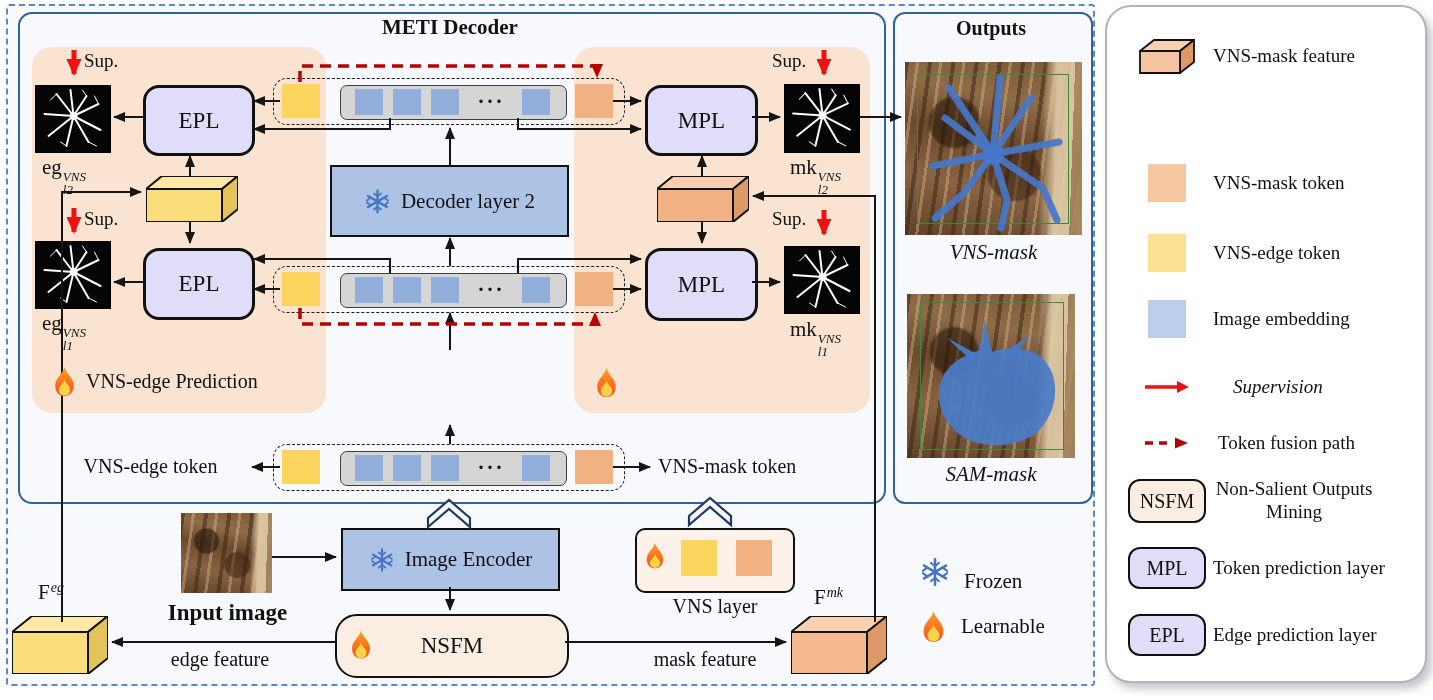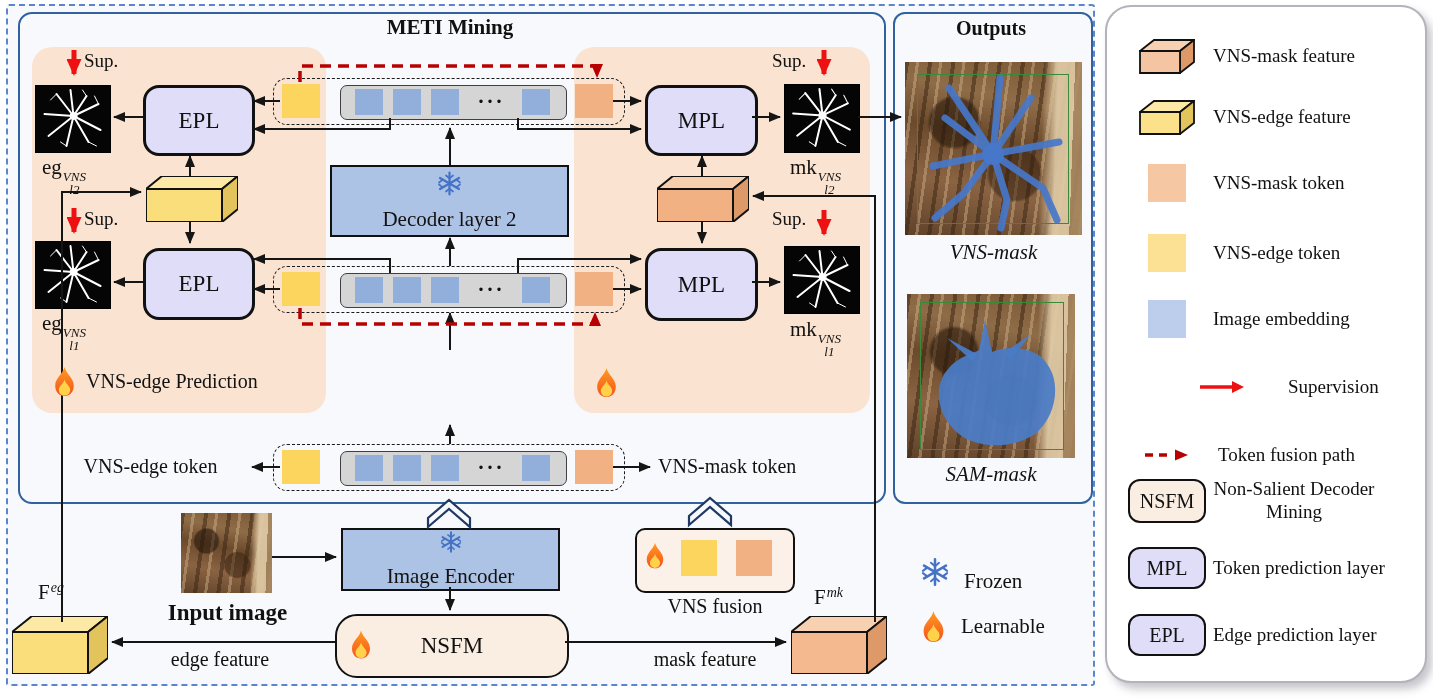--- a/index.html
+++ b/index.html
@@ -6,21 +6,21 @@
   #canvas{position:relative;width:1433px;height:700px;background:#fff;overflow:hidden;
           font-family:"Liberation Serif",serif;color:#111;}
   .abs{position:absolute;}
   
   .outer-dashed{left:6px;top:4px;width:1085px;height:678px;border:2px dashed #5a86cf;border-radius:3px;background:#f8f9fc;}
   .main-box{border:2px solid #31619f;border-radius:14px;}
   
   .peach{background:#fbe3d1;border-radius:20px;}
   
   .pl-block{background:#dfddf8;border:3px solid #111;border-radius:16px;display:flex;align-items:center;justify-content:center;font-size:23px;}
-  .dec-block{background:#adc3e5;border:2px solid #111;display:flex;align-items:center;justify-content:center;gap:10px;font-size:21px;flex-direction:column;}
+  .dec-block{background:#adc3e5;border:2px solid #111;display:flex;align-items:center;justify-content:center;gap:10px;font-size:21px;}
   .nsfm-block{background:#faede2;border:2.5px solid #111;border-radius:22px;display:flex;align-items:center;justify-content:center;font-size:23px;}
   .vnstok-box{background:#fcf1e8;border:2.5px solid #111;border-radius:10px;}
   
   .tok-cont{border:1.7px dashed #1a1a1a;border-radius:14px;}
   .tok-gray{background:#d5d5d5;border:1.5px solid #3f3f3f;border-radius:7px;}
   .tok-y{background:#fcd55f;}
   .tok-o{background:#f2b183;}
   .tok-b{background:#92aedb;}
   .dots{font-size:21px;font-weight:bold;letter-spacing:2px;display:flex;align-items:center;justify-content:center;}
   
@@ -30,21 +30,21 @@
     radial-gradient(circle at 62% 65%, rgba(48,28,12,.5) 0 16%, rgba(0,0,0,0) 18%),
     linear-gradient(92deg, rgba(0,0,0,0) 0 76%, rgba(226,205,168,.9) 84% 93%, rgba(171,140,100,.85) 93% 100%),
     repeating-linear-gradient(98deg, rgba(55,35,18,.5) 0 4px, rgba(0,0,0,0) 4px 11px, rgba(208,178,138,.45) 11px 14px, rgba(0,0,0,0) 14px 23px),
     linear-gradient(12deg,#5f422a,#8a6342 30%,#6b4a2c 55%,#8f6c48 75%,#7a5634 100%);}
   .grect{border:1.5px solid #3a8a3a;}
   
   .ttl{font-weight:bold;font-size:21px;text-align:center;}
   .lab{font-size:20px;}
   .lab-row{display:flex;align-items:center;gap:9px;}
   .ital{font-style:italic;font-size:21px;text-align:center;}
-  .math{font-size:21px;white-space:nowrap;text-align:center;}
+  .math{font-size:21px;white-space:nowrap;}
   .mss{display:inline-flex;flex-direction:column;font-style:italic;font-size:13px;line-height:1.02;vertical-align:-7px;margin-left:1px;}
   .fsup{font-style:italic;font-size:14px;vertical-align:7px;margin-left:1px;}
   
   .legend-panel{left:1105px;top:5px;width:318px;height:674px;background:#fff;border:2px solid #b3b3bb;border-radius:26px;box-shadow:5px 6px 8px rgba(110,110,125,.4);}
   .lg-row{position:absolute;display:flex;align-items:center;}
   .lg-ic{width:92px;display:flex;justify-content:center;align-items:center;}
   .lg-lab{font-size:19px;}
   .sq{width:38px;height:38px;}
   .sq-y{background:#fce093;} .sq-o{background:#f5c7a2;} .sq-b{background:#bcceec;}
   .mini{width:74px;border:2.5px solid #111;border-radius:12px;display:flex;align-items:center;justify-content:center;font-size:20px;}
@@ -267,21 +267,21 @@
     <g stroke="#b80000" stroke-width="3.5" fill="none" stroke-dasharray="11 7">
       <path d="M300,82 L300,66 L597,66 L597,76" marker-end="url(#af)"></path>
       <path d="M300,308 L300,324 L595,324 L595,314" marker-end="url(#af)"></path>
     </g>
     <g stroke="#1f3864" stroke-width="2.2" fill="#f8f9fc">
       <path d="M428,527 L449,509 L470,527 L470,518 L449,500 L428,518 Z"></path>
       <path d="M689,525 L710,507 L731,525 L731,516 L710,498 L689,516 Z"></path>
     </g>
   </svg>
 
-  <div class="abs ttl" style="left:18px;top:15px;width:864px;">METI Mining</div>
+  <div class="abs ttl" style="left:18px;top:15px;width:864px;">METI Decoder</div>
   <div class="abs ttl" style="left:893px;top:17px;width:196px;font-size:20px;">Outputs</div>
 
   <div class="abs lab" style="left:84px;top:50px;font-size:19px;">Sup.</div>
   <div class="abs lab" style="left:84px;top:208px;font-size:19px;">Sup.</div>
   <div class="abs lab" style="left:772px;top:50px;font-size:19px;">Sup.</div>
   <div class="abs lab" style="left:772px;top:208px;font-size:19px;">Sup.</div>
 
   <div class="abs math" style="left:42px;top:155px;"><span>eg</span><span class="mss">
         <span>VNS</span>
         <span>l2</span>
@@ -308,21 +308,21 @@
   <div class="abs lab-row" style="left:594px;top:367px;">
     <svg width="25" height="31" viewBox="0 0 24 30">
         <use href="#flame"></use>
       </svg>
   </div>
 
   <div class="abs lab" style="left:58px;top:455px;width:185px;text-align:center;">VNS-edge token</div>
   <div class="abs lab" style="left:658px;top:455px;width:180px;">VNS-mask token</div>
 
   <div class="abs lab" style="left:150px;top:600px;width:155px;text-align:center;font-weight:bold;font-size:23px;">Input image</div>
-  <div class="abs lab" style="left:640px;top:595px;width:150px;text-align:center;">VNS fusion</div>
+  <div class="abs lab" style="left:640px;top:595px;width:150px;text-align:center;">VNS layer</div>
   <div class="abs lab" style="left:150px;top:648px;width:140px;text-align:center;">edge feature</div>
   <div class="abs lab" style="left:635px;top:648px;width:140px;text-align:center;">mask feature</div>
 
   <div class="abs math" style="left:38px;top:580px;"><span>F</span><span class="fsup">eg</span></div>
   <div class="abs math" style="left:814px;top:585px;"><span>F</span><span class="fsup">mk</span></div>
 
   <div class="abs lab-row" style="left:920px;top:549px;gap:14px;">
     <svg width="30" height="30" viewBox="-13 -13 26 26">
         <use href="#snow"></use>
       </svg>
@@ -343,71 +343,61 @@
   <div class="lg-row" style="left:1121px;top:38px;height:36px;">
     <span class="lg-ic">
       <svg width="56" height="35">
           <polygon points="1,12 15,1 55,1 41,12" fill="#f8d0b2" stroke="#111" stroke-width="1.8"></polygon>
           <polygon points="41,12 55,1 55,23 41,34" fill="#dd9a68" stroke="#111" stroke-width="1.8"></polygon>
           <polygon points="1,12 41,12 41,34 1,34" fill="#f5c5a3" stroke="#111" stroke-width="1.8"></polygon>
         </svg>
     </span>
       <span class="lg-lab">VNS-mask feature</span>
   </div>
-  <div class="lg-row" style="left:1121px;top:99px;height:36px;">
-    <span class="lg-ic">
-      <svg width="56" height="35">
-          <polygon points="1,12 15,1 55,1 41,12" fill="#fbe9a5" stroke="#111" stroke-width="1.8"></polygon>
-          <polygon points="41,12 55,1 55,23 41,34" fill="#e3c35c" stroke="#111" stroke-width="1.8"></polygon>
-          <polygon points="1,12 41,12 41,34 1,34" fill="#fbe28a" stroke="#111" stroke-width="1.8"></polygon>
-        </svg>
-    </span>
-      <span class="lg-lab">VNS-edge feature</span>
-  </div>
   <div class="lg-row" style="left:1121px;top:163px;height:40px;">
     <span class="lg-ic">
         <span class="sq sq-o"></span>
       </span>
     <span class="lg-lab">VNS-mask token</span>
   </div>
   <div class="lg-row" style="left:1121px;top:233px;height:40px;">
     <span class="lg-ic">
         <span class="sq sq-y"></span>
       </span>
     <span class="lg-lab">VNS-edge token</span>
   </div>
   <div class="lg-row" style="left:1121px;top:299px;height:40px;">
     <span class="lg-ic">
         <span class="sq sq-b"></span>
       </span>
     <span class="lg-lab">Image embedding</span>
   </div>
-  <div class="lg-row" style="left:1176px;top:374px;height:26px;">
+  <div class="lg-row" style="left:1121px;top:374px;height:26px;font-style:italic;">
     <span class="lg-ic">
       <svg width="48" height="16">
           <line x1="2" y1="8" x2="34" y2="8" stroke="#ee1111" stroke-width="3.5"></line>
           <path d="M34,2 L46,8 L34,14 Z" fill="#ee1111"></path>
         </svg>
     </span>
       <span class="lg-lab" style="margin-left:20px;">Supervision</span>
   </div>
-  <div class="lg-row" style="left:1121px;top:430px;height:26px;margin-top:12px;">
+  <div class="lg-row" style="left:1121px;top:430px;height:26px;">
     <span class="lg-ic">
       <svg width="48" height="16">
           <line x1="2" y1="8" x2="30" y2="8" stroke="#b80000" stroke-width="3.5" stroke-dasharray="8 6"></line>
           <path d="M32,2.5 L45,8 L32,13.5 Z" fill="#b80000"></path>
         </svg>
     </span>
       <span class="lg-lab" style="margin-left:5px;">Token fusion path</span>
   </div>
   <div class="lg-row" style="left:1121px;top:477px;height:48px;">
     <span class="lg-ic">
         <span class="mini mini-nsfm">NSFM</span>
       </span>
-    <span class="lg-lab" style="width:162px;text-align:center;line-height:1.2;">Non-Salient Decoder Mining</span>
+    <span class="lg-lab" style="width:162px;text-align:center;line-height:1.2;">Non-Salient Outputs Mining</span>
   </div>
   <div class="lg-row" style="left:1121px;top:546px;height:44px;">
     <span class="lg-ic">
         <span class="mini mini-pl">MPL</span>
       </span>
     <span class="lg-lab">Token prediction layer</span>
   </div>
   <div class="lg-row" style="left:1121px;top:613px;height:44px;">
     <span class="lg-ic">
         <span class="mini mini-pl">EPL</span>

